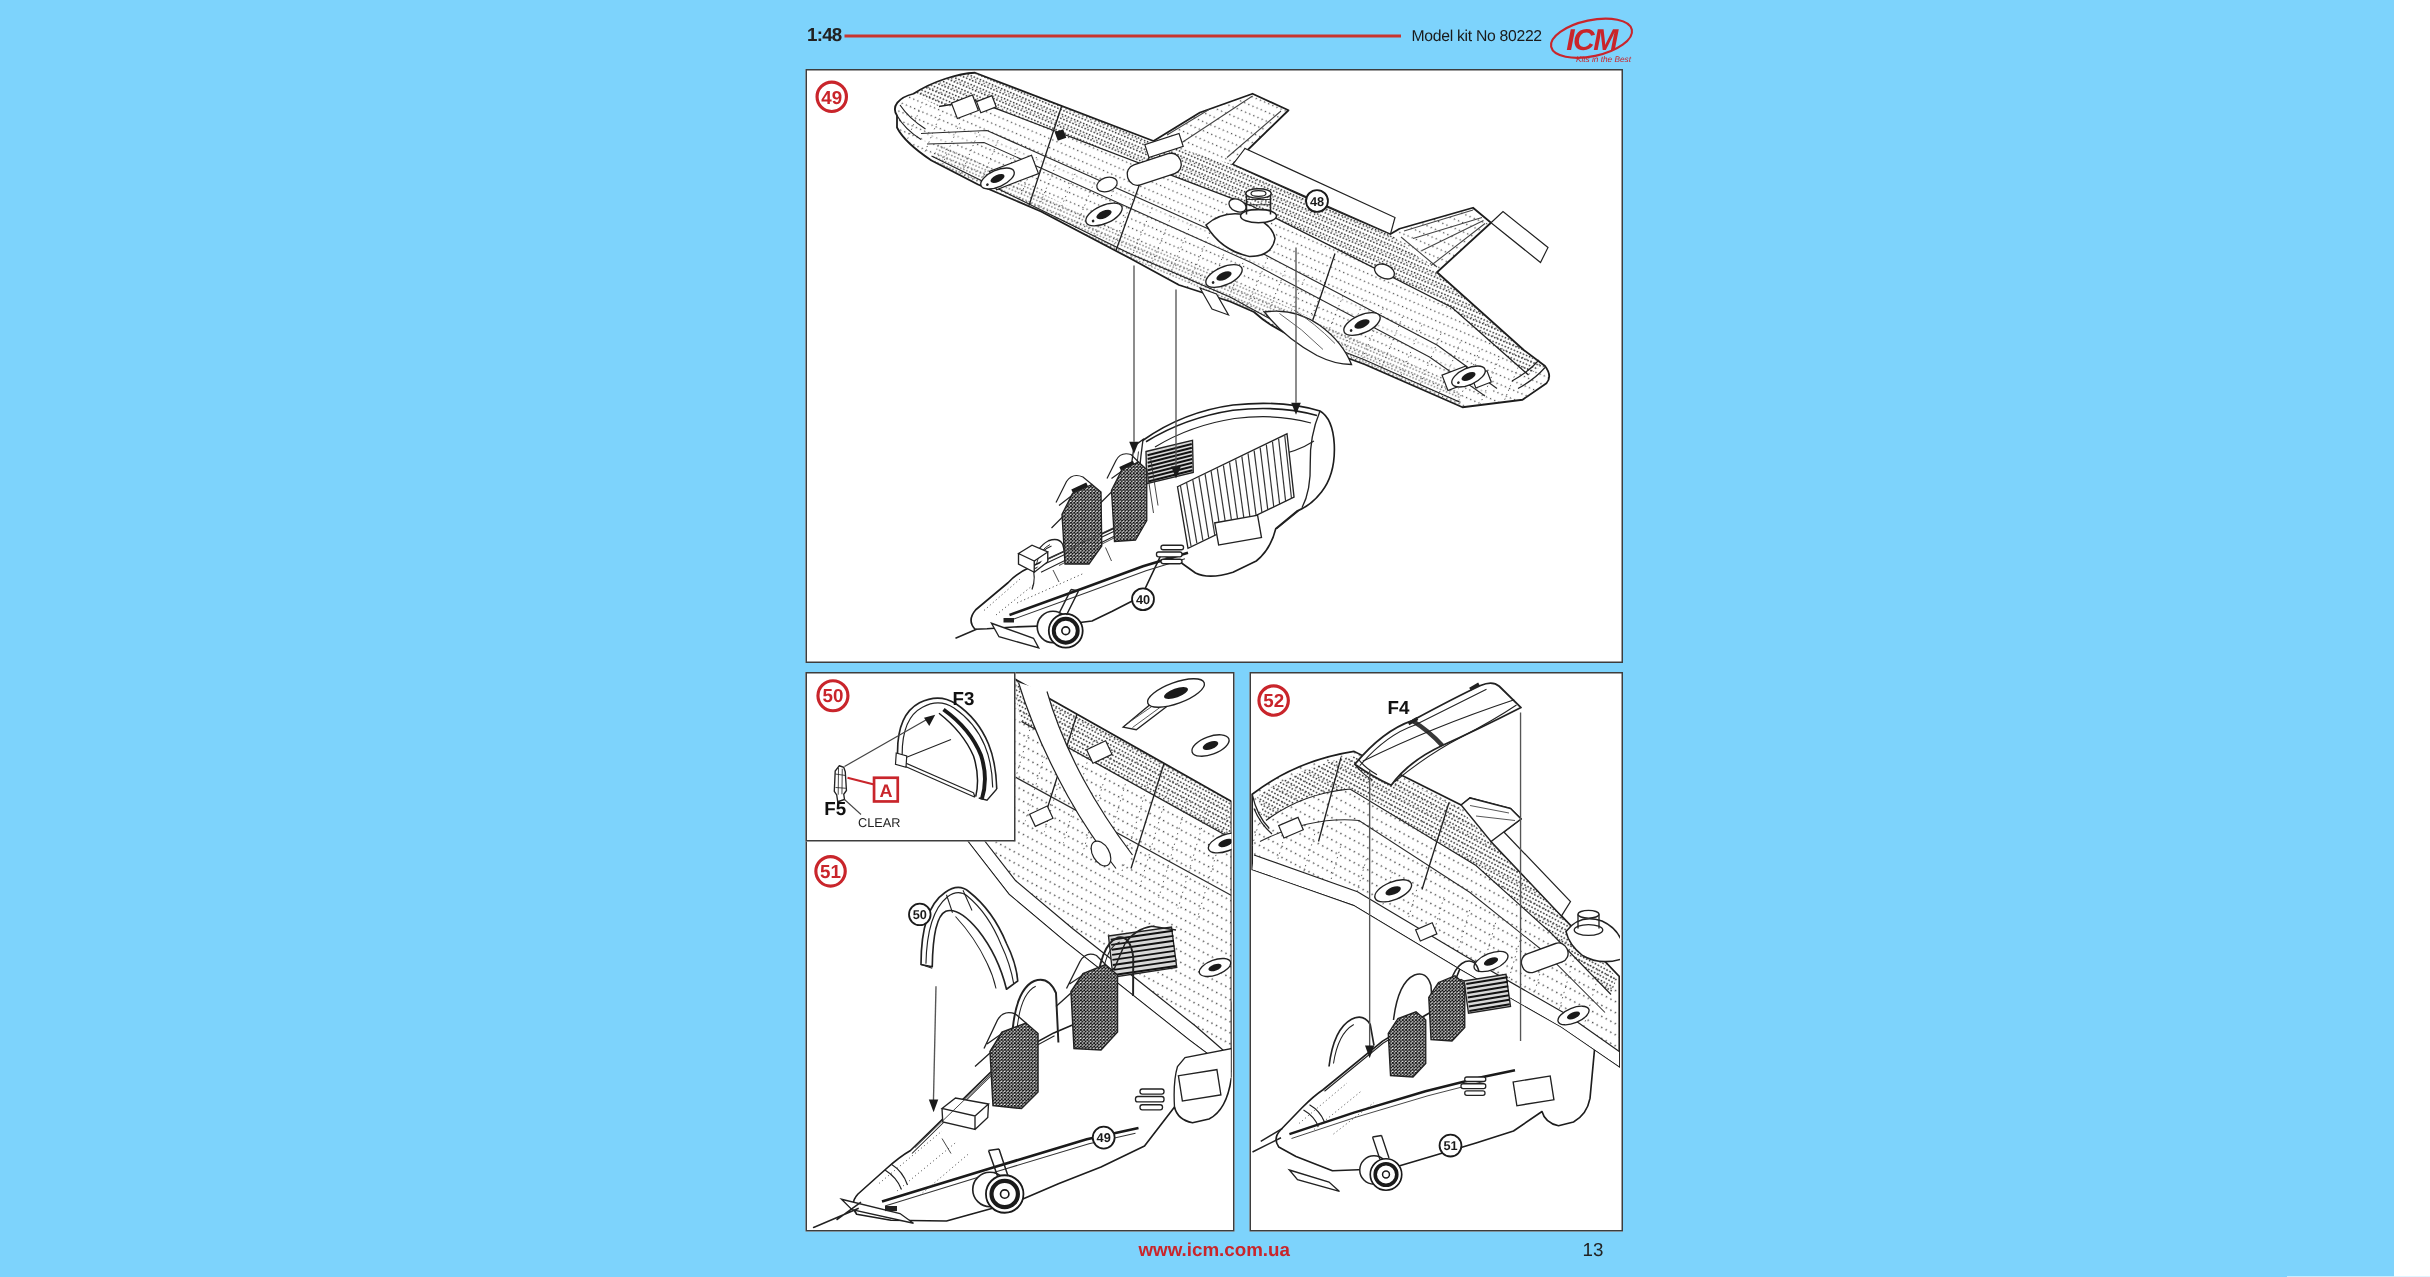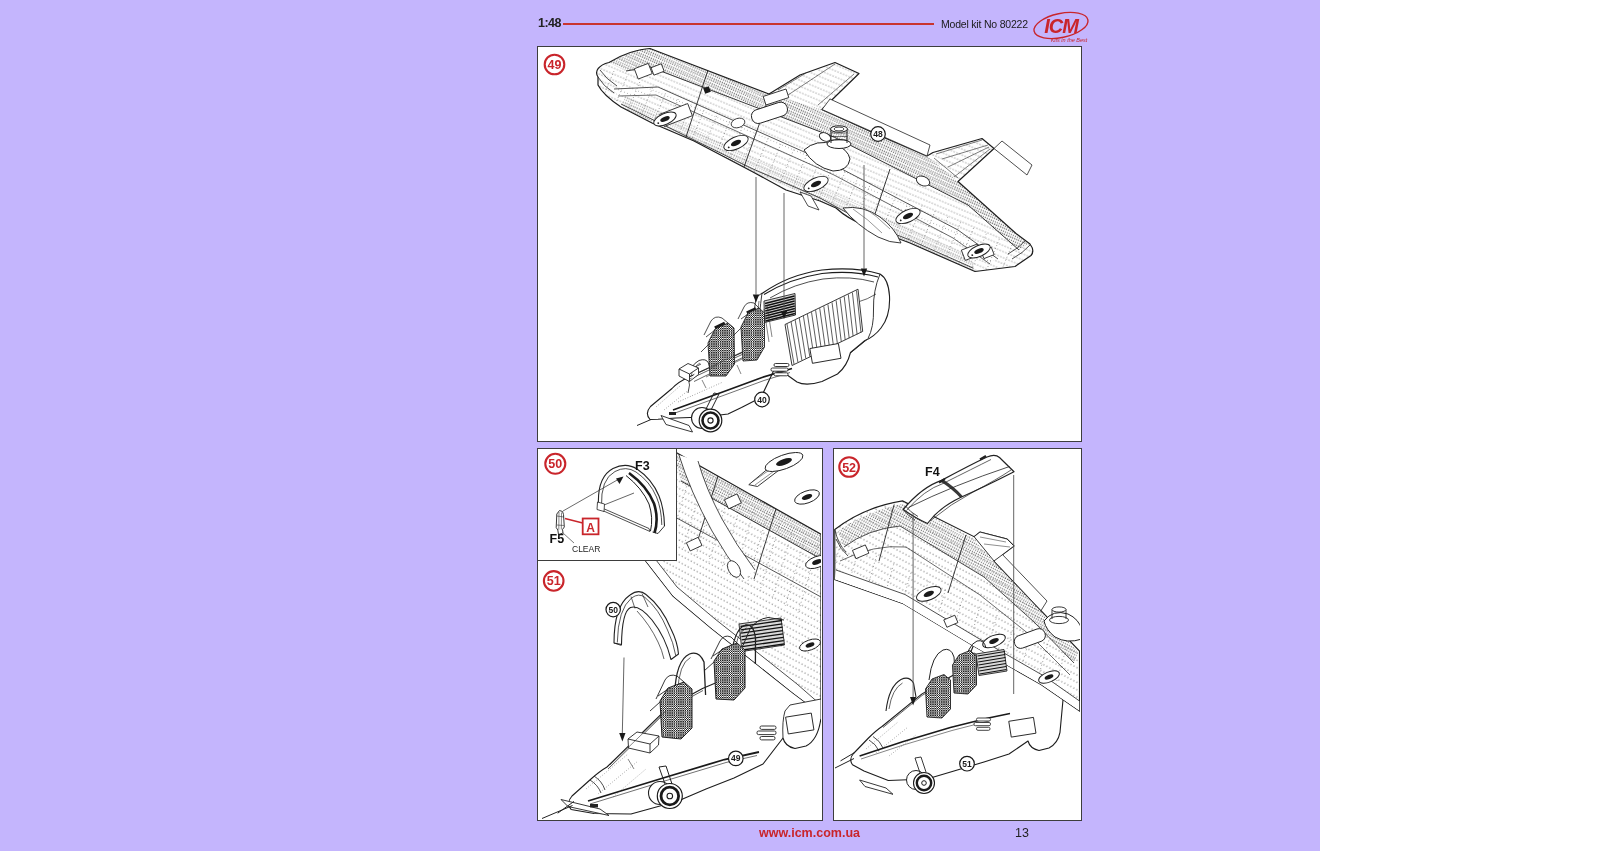--- a/index.html
+++ b/index.html
@@ -1,16 +1,16 @@
 <!DOCTYPE html>
 <html><head>
 <meta charset="utf-8">
 <style>
 html,body{margin:0;padding:0;background:#fff;}
-#page{position:relative;width:1320px;height:851px;background:#c4b5fd;font-family:"Liberation Sans",sans-serif;overflow:hidden;}
+#page{position:relative;width:1596px;height:851px;background:#7dd3fc;font-family:"Liberation Sans",sans-serif;overflow:hidden;}
 .box{position:absolute;border:1.5px solid #3d3d3d;background:#fff;box-sizing:border-box;}
 .abs{position:absolute;}
 svg{display:block;}
 text{font-family:"Liberation Sans",sans-serif;}
 </style>
 </head>
 <body>
 <div id="page">
   <div class="abs" style="left:538px;top:16px;font-size:12.5px;font-weight:bold;color:#222;letter-spacing:-0.5px;">1:48</div>
   <div class="abs" style="left:563px;top:23.4px;width:371px;height:1.3px;background:#c9342e;"></div>
@@ -479,14 +479,14 @@
 <path d="M76,248 L82.2,248 L79.1,256.5 Z" fill="#1a1a1a"></path>
 <line x1="179.7" y1="26" x2="179.7" y2="245" stroke="#555" stroke-width="0.9"></line>
 <circle cx="133" cy="314.7" r="7.3" fill="#fff" stroke="#1a1a1a" stroke-width="1.2"></circle>
         <text x="133" y="317.76" text-anchor="middle" font-size="8.5" font-weight="bold" fill="#1a1a1a">51</text>
 <circle cx="15.1" cy="18" r="9.8" fill="#fff" stroke="#c9252b" stroke-width="2.1"></circle>
         <text x="15.1" y="22.5" text-anchor="middle" font-size="12.5" font-weight="bold" fill="#c9252b">52</text>
     </svg>
   </div>
 
   <div class="abs" style="left:537px;top:825.5px;width:545px;text-align:center;font-size:12.5px;font-weight:bold;color:#c9252b;">www.icm.com.ua</div>
-  <div class="abs" style="left:1009px;top:825.5px;width:26px;text-align:center;font-size:12.5px;color:#222;">13</div>
+  <div class="abs" style="left:1055px;top:825.5px;width:26px;text-align:left;font-size:12.5px;color:#222;">13</div>
 </div>
 
 </body></html>

